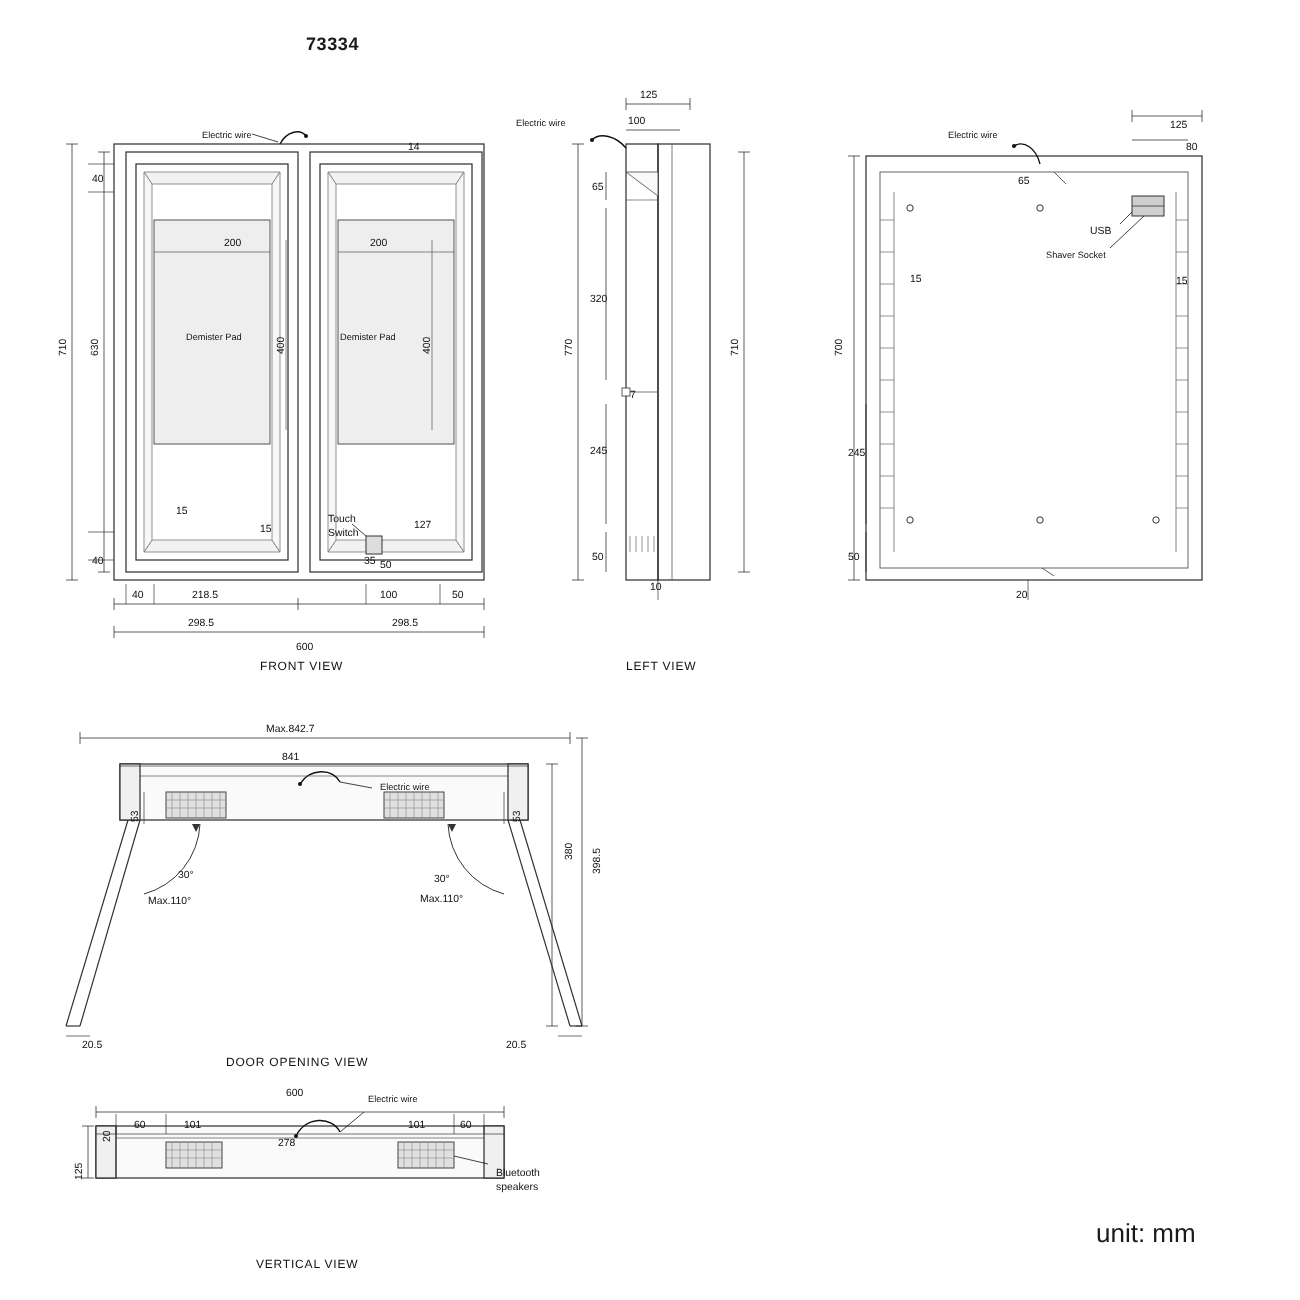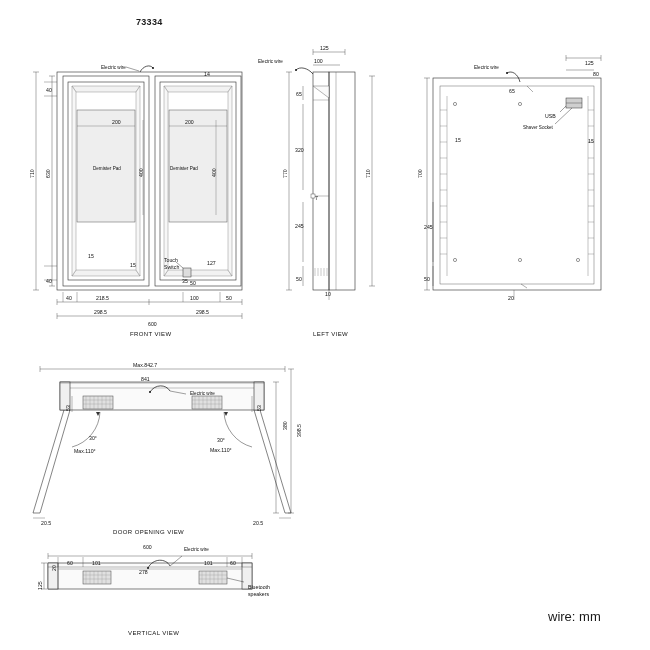--- a/index.html
+++ b/index.html
@@ -8,31 +8,31 @@
     background:#ffffff;
     font-family:"Liberation Sans", sans-serif;
     color:#1a1a1a;
     position:relative;
     overflow:hidden;
   }
   .canvas{position:absolute;left:0;top:0;width:650px;height:650px;}
   svg{position:absolute;left:0;top:0;width:650px;height:650px;}
   .t{position:absolute;font-size:5.2px;color:#111;white-space:nowrap;line-height:1;}
   .t.sm{font-size:4.6px;}
-  #title{position:absolute;left:136px;top:17px;font-size:9px;font-weight:bold;letter-spacing:.3px;}
+  #title{position:absolute;left:153px;top:17px;font-size:9px;font-weight:bold;letter-spacing:.3px;}
   #unit{position:absolute;left:548px;top:609px;font-size:13px;}
   .viewlabel{font-size:6px;letter-spacing:.4px;}
 </style>
 </head>
 <body>
 
 <div class="canvas">
 
   <div id="title">73334</div>
-  <div id="unit">wire: mm</div>
+  <div id="unit">unit: mm</div>
 
   <svg viewBox="0 0 650 650">
     <g fill="none" stroke="#2b2b2b" stroke-width="0.6" shape-rendering="geometricPrecision">
 
       <rect x="57" y="72" width="185" height="218"></rect>
 
       <rect x="63" y="76" width="86" height="210"></rect>
       <rect x="68" y="82" width="76" height="198"></rect>
 
       <rect x="155" y="76" width="86" height="210"></rect>

